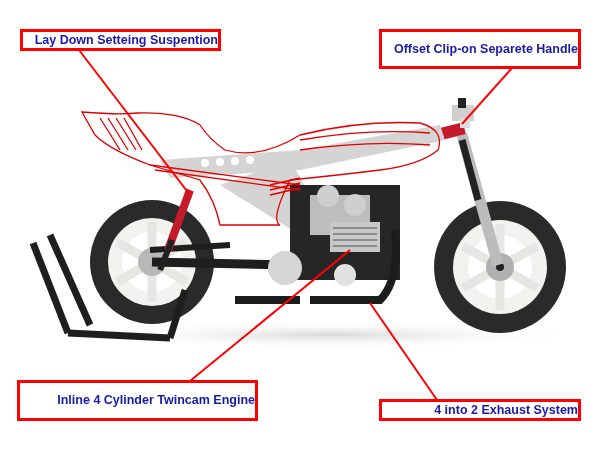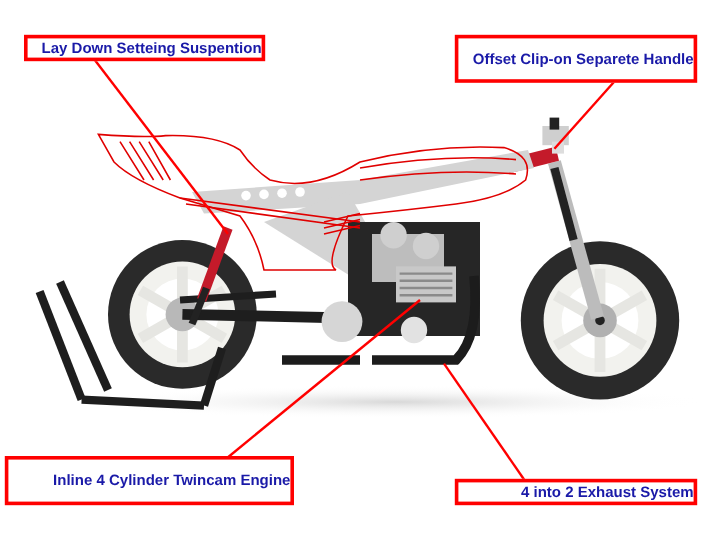--- a/index.html
+++ b/index.html
@@ -126,19 +126,19 @@
 </svg>
 
 <div class="callout" style="left:20px; top:29px; width:201px; height:22px;">
   <span>Lay Down Setteing Suspention</span>
 </div>
 
 <div class="callout" style="left:379px; top:29px; width:202px; height:40px;">
   <span>Offset Clip-on Separete Handle</span>
 </div>
 
-<div class="callout" style="left:4px; top:380px; width:241px; height:41px;gap:38px;">
+<div class="callout" style="left:17px; top:380px; width:241px; height:41px;gap:38px;">
   <span>Inline 4 Cylinder Twincam Engine</span>
 </div>
 
 <div class="callout" style="left:379px; top:399px; width:202px; height:22px;">
   <span>4 into 2 Exhaust System</span>
 </div>
 
 </body></html>

